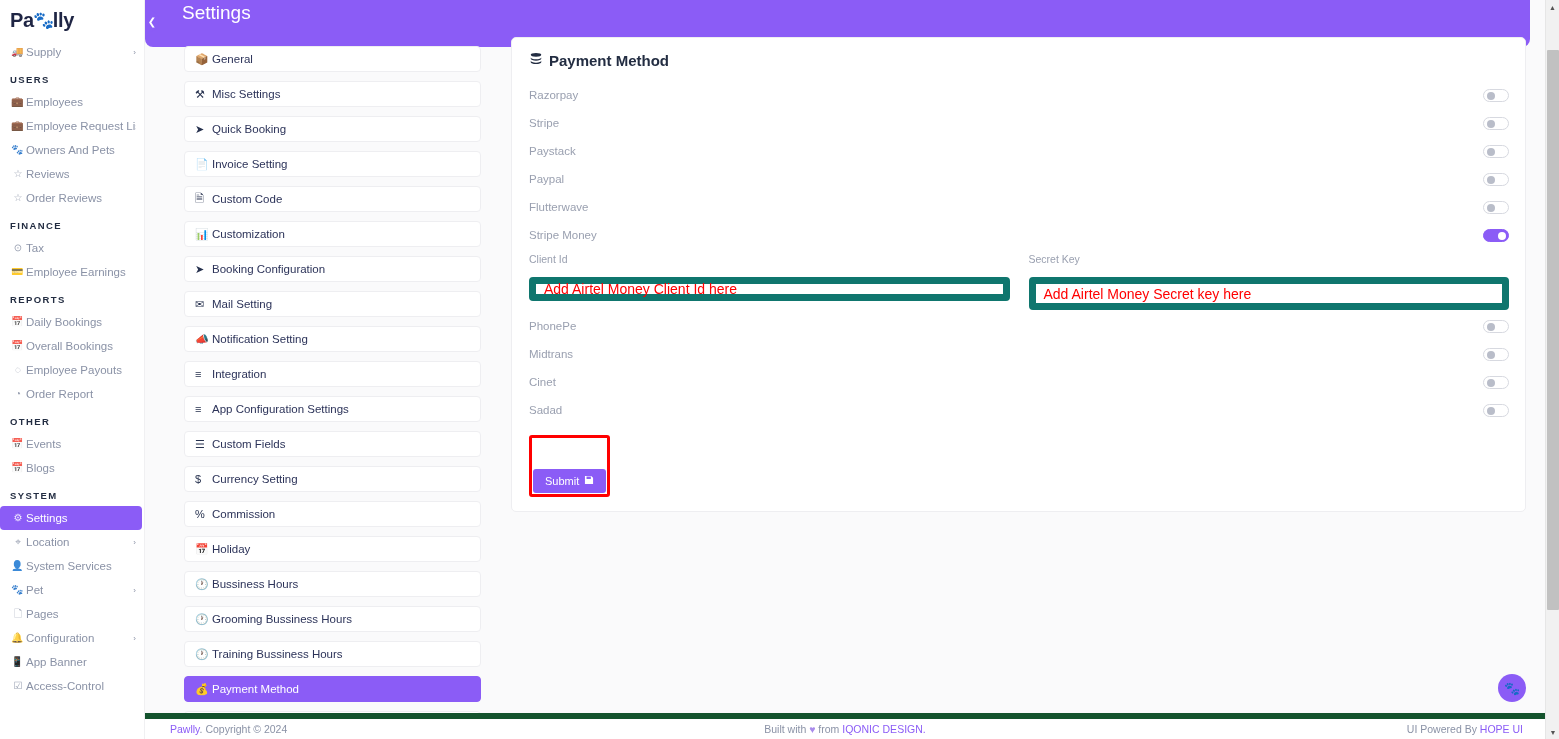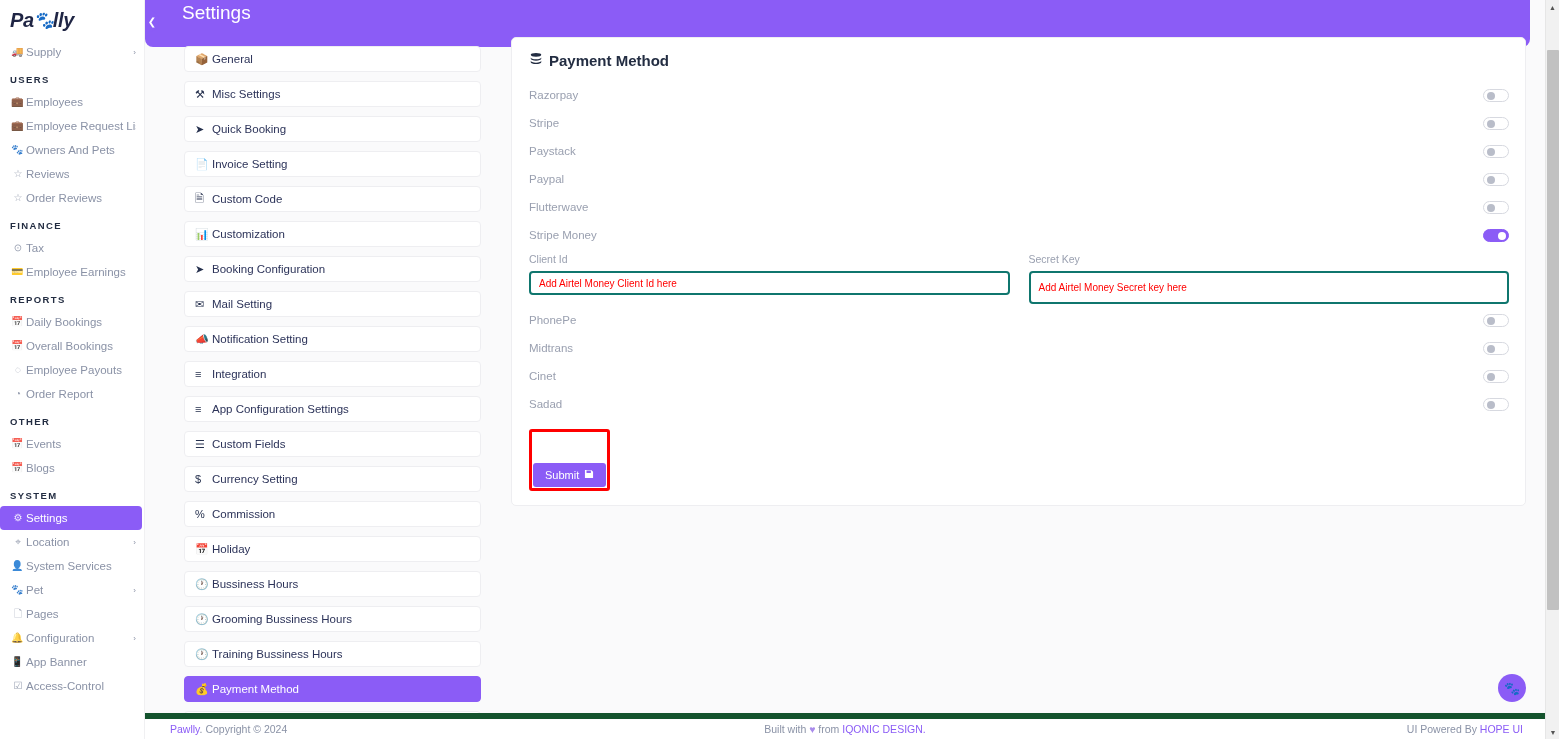--- a/index.html
+++ b/index.html
@@ -12,21 +12,21 @@
 
   
   #sidebar {
     position: absolute; left: 0; top: 0; width: 145px; height: 739px;
     background: #fff; border-right: 1px solid #f0f0f2;
     overflow: hidden; z-index: 5;
   }
   #brand {
     height: 40px; display: flex; align-items: center;
     padding-left: 10px; font-size: 20px; font-weight: 700;
-    color: #1f2544; letter-spacing: -0.3px; font-style: italic;
+    color: #1f2544; letter-spacing: -0.3px;
   }
   #brand .paw { color: #a98beb; font-size: 17px; margin: 0 -1px; line-height: 1; }
   .nav-section {
     font-size: 9.5px; font-weight: 700; letter-spacing: 1.4px;
     color: #232d42; padding: 10px 0 5px 10px; text-transform: uppercase;
   }
   .nav-item {
     display: flex; align-items: center; height: 24px;
     padding: 0 8px 0 10px; color: #8a92a6; font-size: 11.5px;
     cursor: pointer; position: relative;
@@ -119,25 +119,25 @@
     width: 8px; height: 8px; border-radius: 50%;
     background: #b9bdc9;
   }
   .switch.on { background: #8b5cf6; border-color: #8b5cf6; }
   .switch.on .knob { left: auto; right: 2.5px; background: #fff; }
 
   .field-grid {
     display: flex; gap: 19px; margin: 4px 0 2px 0;
   }
   .field { flex: 1; }
-  .field .f-label { font-size: 10.5px; color: #9aa0b0; margin-bottom: 6px; }
+  .field .f-label { font-size: 10.5px; color: #9aa0b0; margin-bottom: 12px; }
   .field .f-input {
-    height: 24px; border: 2px solid #0f766e; border-radius: 4px;
+    height: 24px; border: 7px solid #0f766e; border-radius: 4px;
     background: #fff; display: flex; align-items: center;
-    padding: 0 8px; font-size: 10px; color: #ff0000;
+    padding: 0 8px; font-size: 14px; color: #ff0000;
     font-family: "Liberation Sans", sans-serif;
   }
   .field.secret .f-input { height: 33px; }
 
   #submit-wrap {
     display: inline-block; border: 3px solid #ff0000;
     border-radius: 3px; margin-top: 11px; padding: 1px;
   }
   #submit-btn {
     background: #8b5cf6; color: #fff; border: none;

